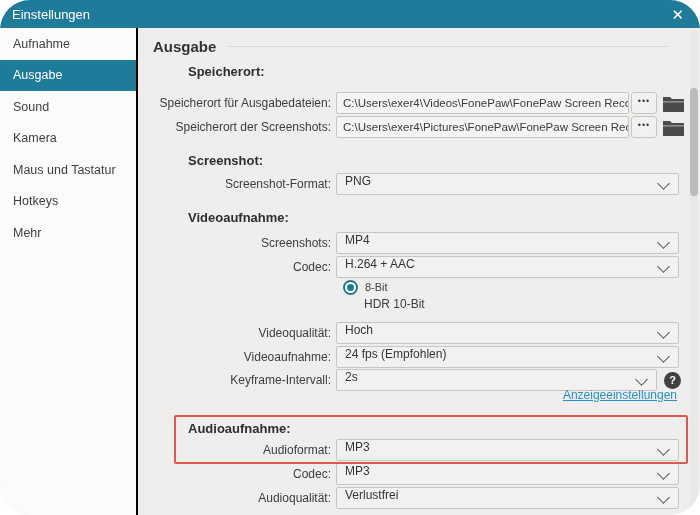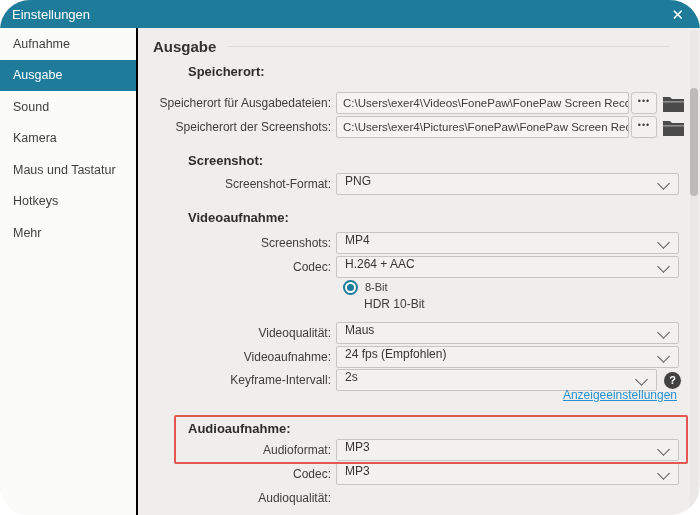--- a/index.html
+++ b/index.html
@@ -177,21 +177,21 @@
         </span>
       <span class="radio-lbl">8-Bit</span>
     </div>
     <div class="opt-plain" style="top:267px">
       <span>HDR 10-Bit</span>
     </div>
 
     <div class="row" style="top:294px">
       <div class="lbl">Videoqualität:</div>
       <div class="dd">
-        <span class="ddv">Maus</span>
+        <span class="ddv">Hoch</span>
         <span class="chev"></span>
       </div>
     </div>
 
     <div class="row" style="top:318px">
       <div class="lbl">Videoaufnahme:</div>
       <div class="dd">
         <span class="ddv">24 fps (Empfohlen)</span>
         <span class="chev"></span>
       </div>
@@ -225,20 +225,24 @@
     <div class="row" style="top:435px">
       <div class="lbl">Codec:</div>
       <div class="dd">
         <span class="ddv">MP3</span>
         <span class="chev"></span>
       </div>
     </div>
 
     <div class="row" style="top:459px">
       <div class="lbl">Audioqualität:</div>
+      <div class="dd">
+        <span class="ddv">Verlustfrei</span>
+        <span class="chev"></span>
+      </div>
     </div>
 
   </div>
 
   <div class="sb-track"></div>
   <div class="sb-thumb"></div>
 
 </div>
 
 </body></html>

